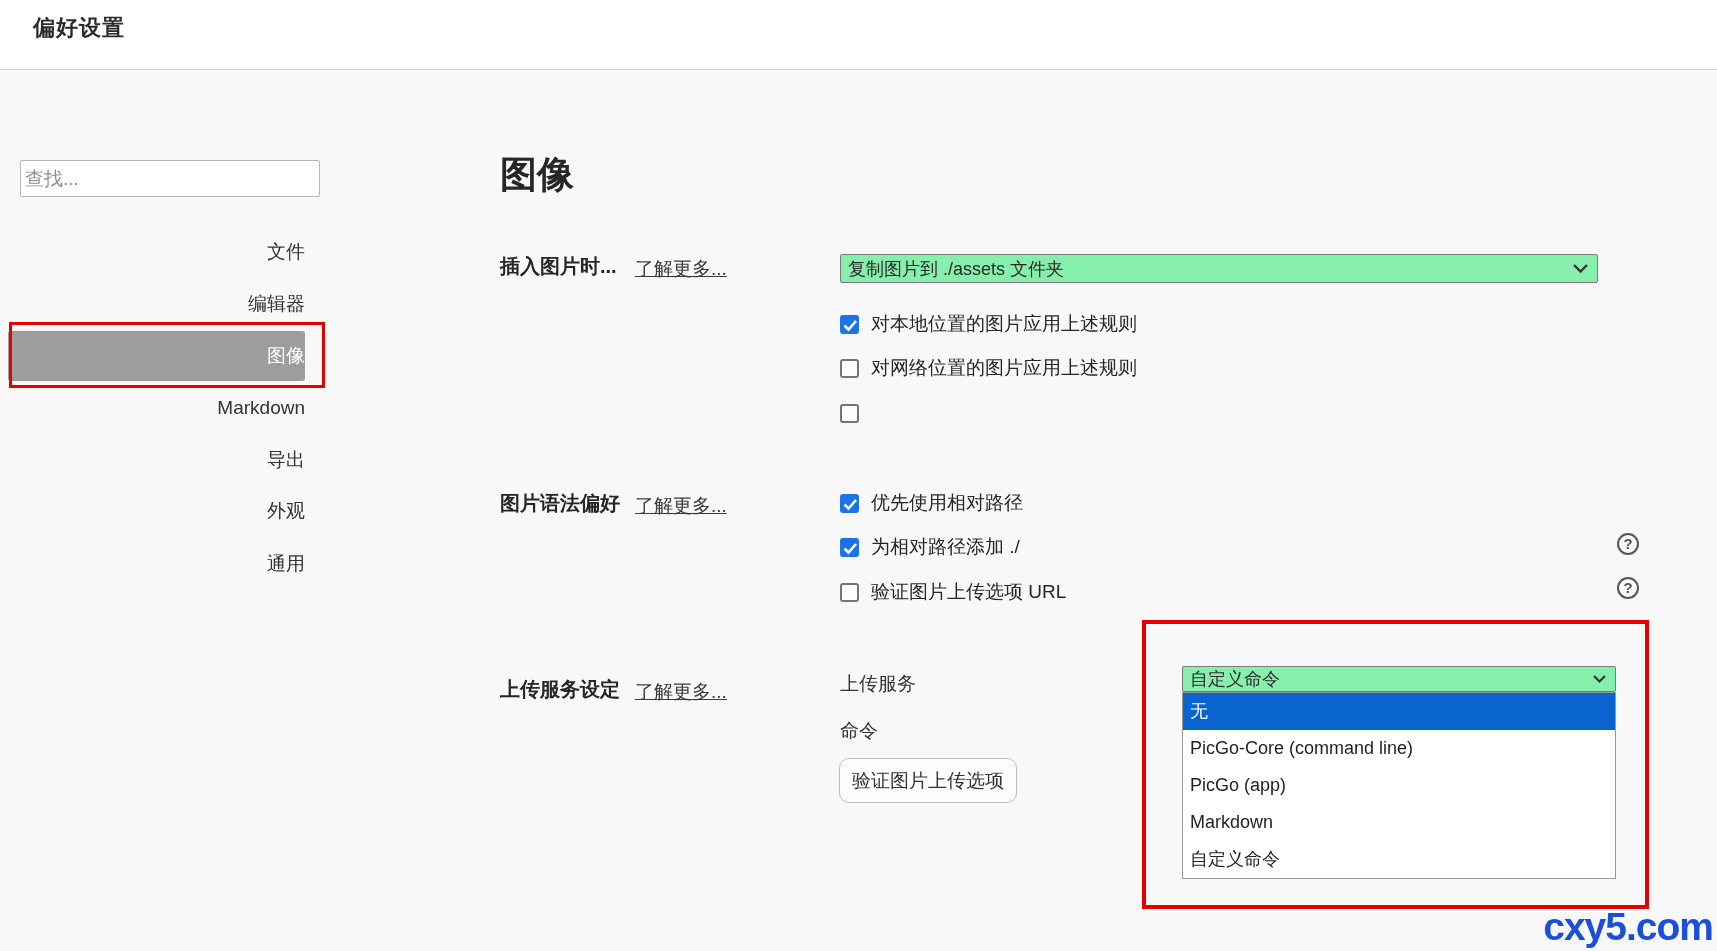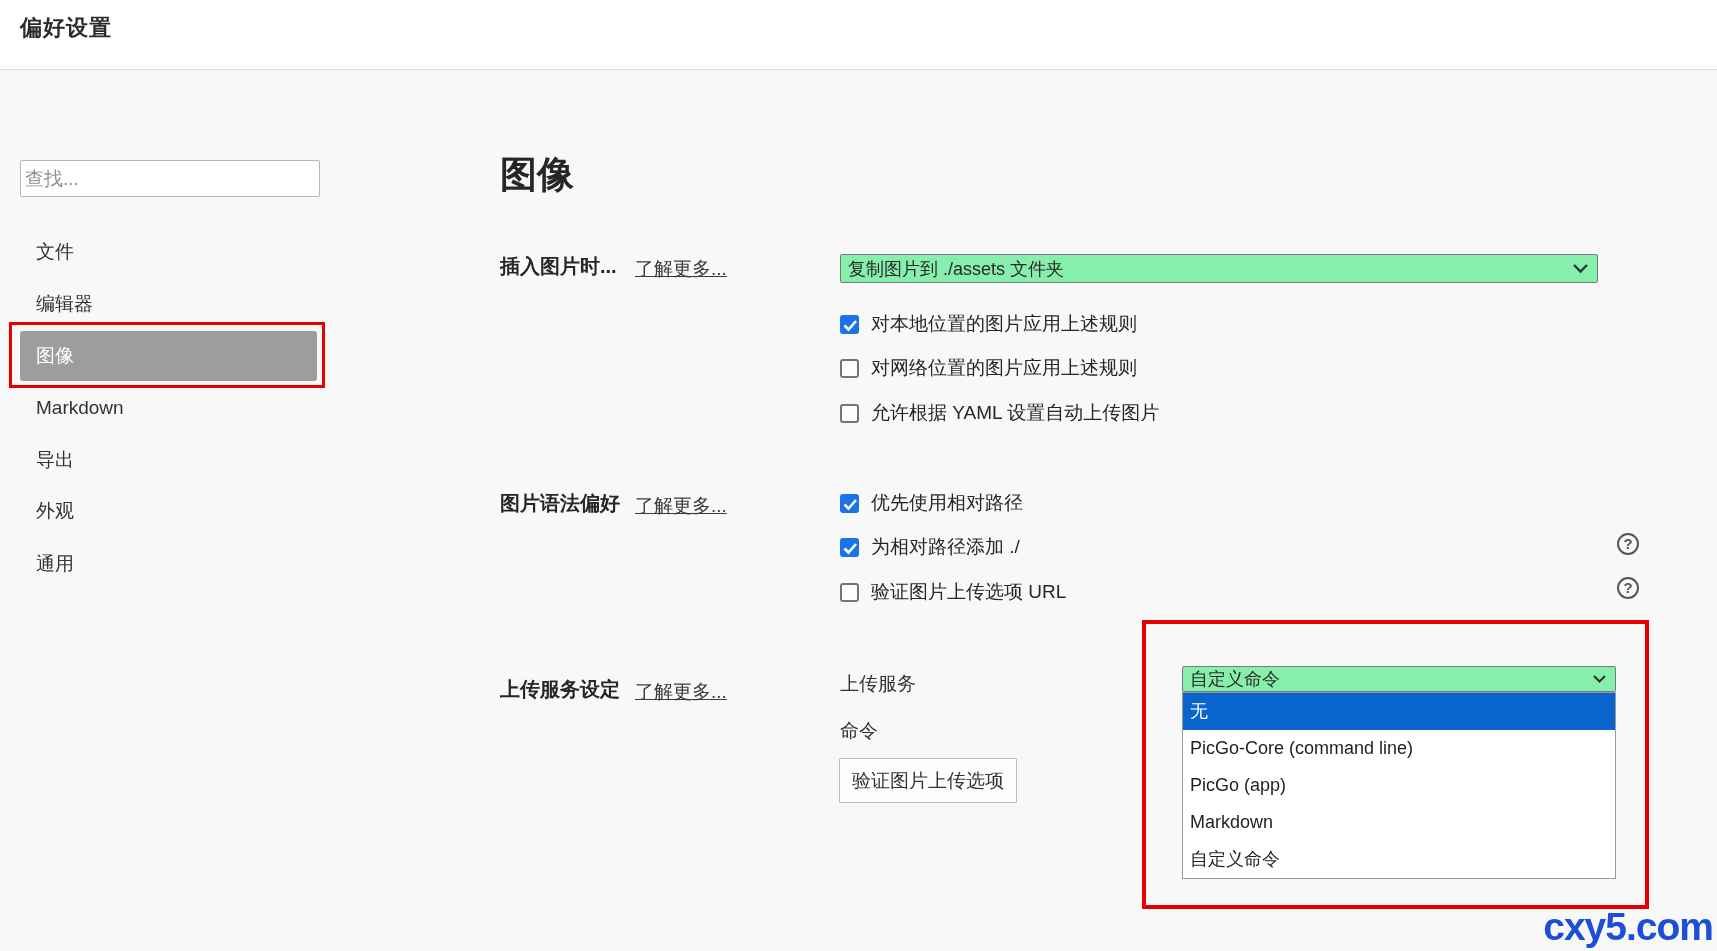--- a/index.html
+++ b/index.html
@@ -3,33 +3,33 @@
 <meta charset="utf-8">
 <style>
   * { margin:0; padding:0; box-sizing:border-box; }
   html,body { width:1717px; height:951px; overflow:hidden; }
   body { font-family:"Liberation Sans","DejaVu Sans",sans-serif; background:#f8f8f8; }
   .canvas { position:relative; width:1717px; height:951px; background:#f8f8f8; }
 
   
   .titlebar { position:absolute; left:0; top:0; width:1717px; height:70px;
               background:#ffffff; border-bottom:1px solid #dcdcdc; }
-  .titlebar .win-title { position:absolute; left:20px; top:13px; font-size:22px;
+  .titlebar .win-title { position:absolute; left:33px; top:13px; font-size:22px;
               font-weight:600; color:#2b2b2b; letter-spacing:1px; }
 
   
   .search-box { position:absolute; left:20px; top:160px; width:300px; height:37px;
               background:#ffffff; border:1px solid #b6b6b6; border-radius:2px;
               font-size:19px; color:#333; padding:0 4px; outline:none;
               font-family:"Liberation Sans","DejaVu Sans",sans-serif; }
   .search-box::placeholder { color:#8f8f8f; }
 
-  .side-item { position:absolute; left:20px; width:297px; height:50px;
+  .side-item { position:absolute; left:8px; width:297px; height:50px;
               line-height:50px; padding-left:16px; font-size:19px; color:#333;
-              border-radius:3px; cursor:default; }
+              border-radius:3px; cursor:default;text-align:right; }
   .side-item.selected { background:#9d9d9d; color:#ffffff; }
 
   
   .anno-rect { position:absolute; border-style:solid; border-color:#e80000;
               pointer-events:none; }
   .rect-sidebar { left:9px; top:322px; width:316px; height:66px; border-width:3px; }
   .rect-dropdown { left:1142px; top:620px; width:507px; height:289px; border-width:4px; }
 
   
   .page-title { position:absolute; left:500px; top:150px; font-size:37px;
@@ -68,21 +68,21 @@
 
   
   .help-icon { position:absolute; left:1617px; width:22px; height:22px;
               border:2px solid #555; border-radius:50%; color:#555;
               font-size:15px; font-weight:700; text-align:center; line-height:18px;
               cursor:pointer; background:transparent; }
 
   
   .field-label { position:absolute; left:840px; font-size:19px; color:#333; }
   .validate-btn { position:absolute; left:839px; top:758px; width:178px; height:45px;
-              background:#fcfcfc; border:1px solid #bdbdbd; border-radius:1px;
+              background:#fcfcfc; border:1px solid #bdbdbd; border-radius:10px;
               font-size:19px; color:#333; cursor:pointer;
               font-family:"Liberation Sans","DejaVu Sans",sans-serif; }
 
   
   .watermark { position:absolute; right:4px; bottom:2px; font-size:39px;
               font-weight:700; color:#1d4ed8; letter-spacing:-1px; }
 </style>
 </head>
 <body>
 
@@ -125,21 +125,20 @@
         </svg>
     </span>
     <span class="cb-label">对本地位置的图片应用上述规则</span>
   </div>
   <div class="cb-row" style="top:354px">
     <span class="cb-box"></span>
     <span class="cb-label">对网络位置的图片应用上述规则</span>
   </div>
   <div class="cb-row" style="top:399px">
     <span class="cb-box"></span>
-    <span class="cb-label">允许根据 YAML 设置自动上传图片</span>
   </div>
 
   <div class="section-label" style="top:490px">图片语法偏好</div>
   <a class="learn-more" style="top:493px">了解更多...</a>
 
   <div class="cb-row" style="top:489px">
     <span class="cb-box checked">
       <svg width="15" height="13" viewBox="0 0 15 13">
           <polyline points="1.5,6.5 5.5,10.5 13,2" fill="none" stroke="#fff" stroke-width="2.6"></polyline>
         </svg>

